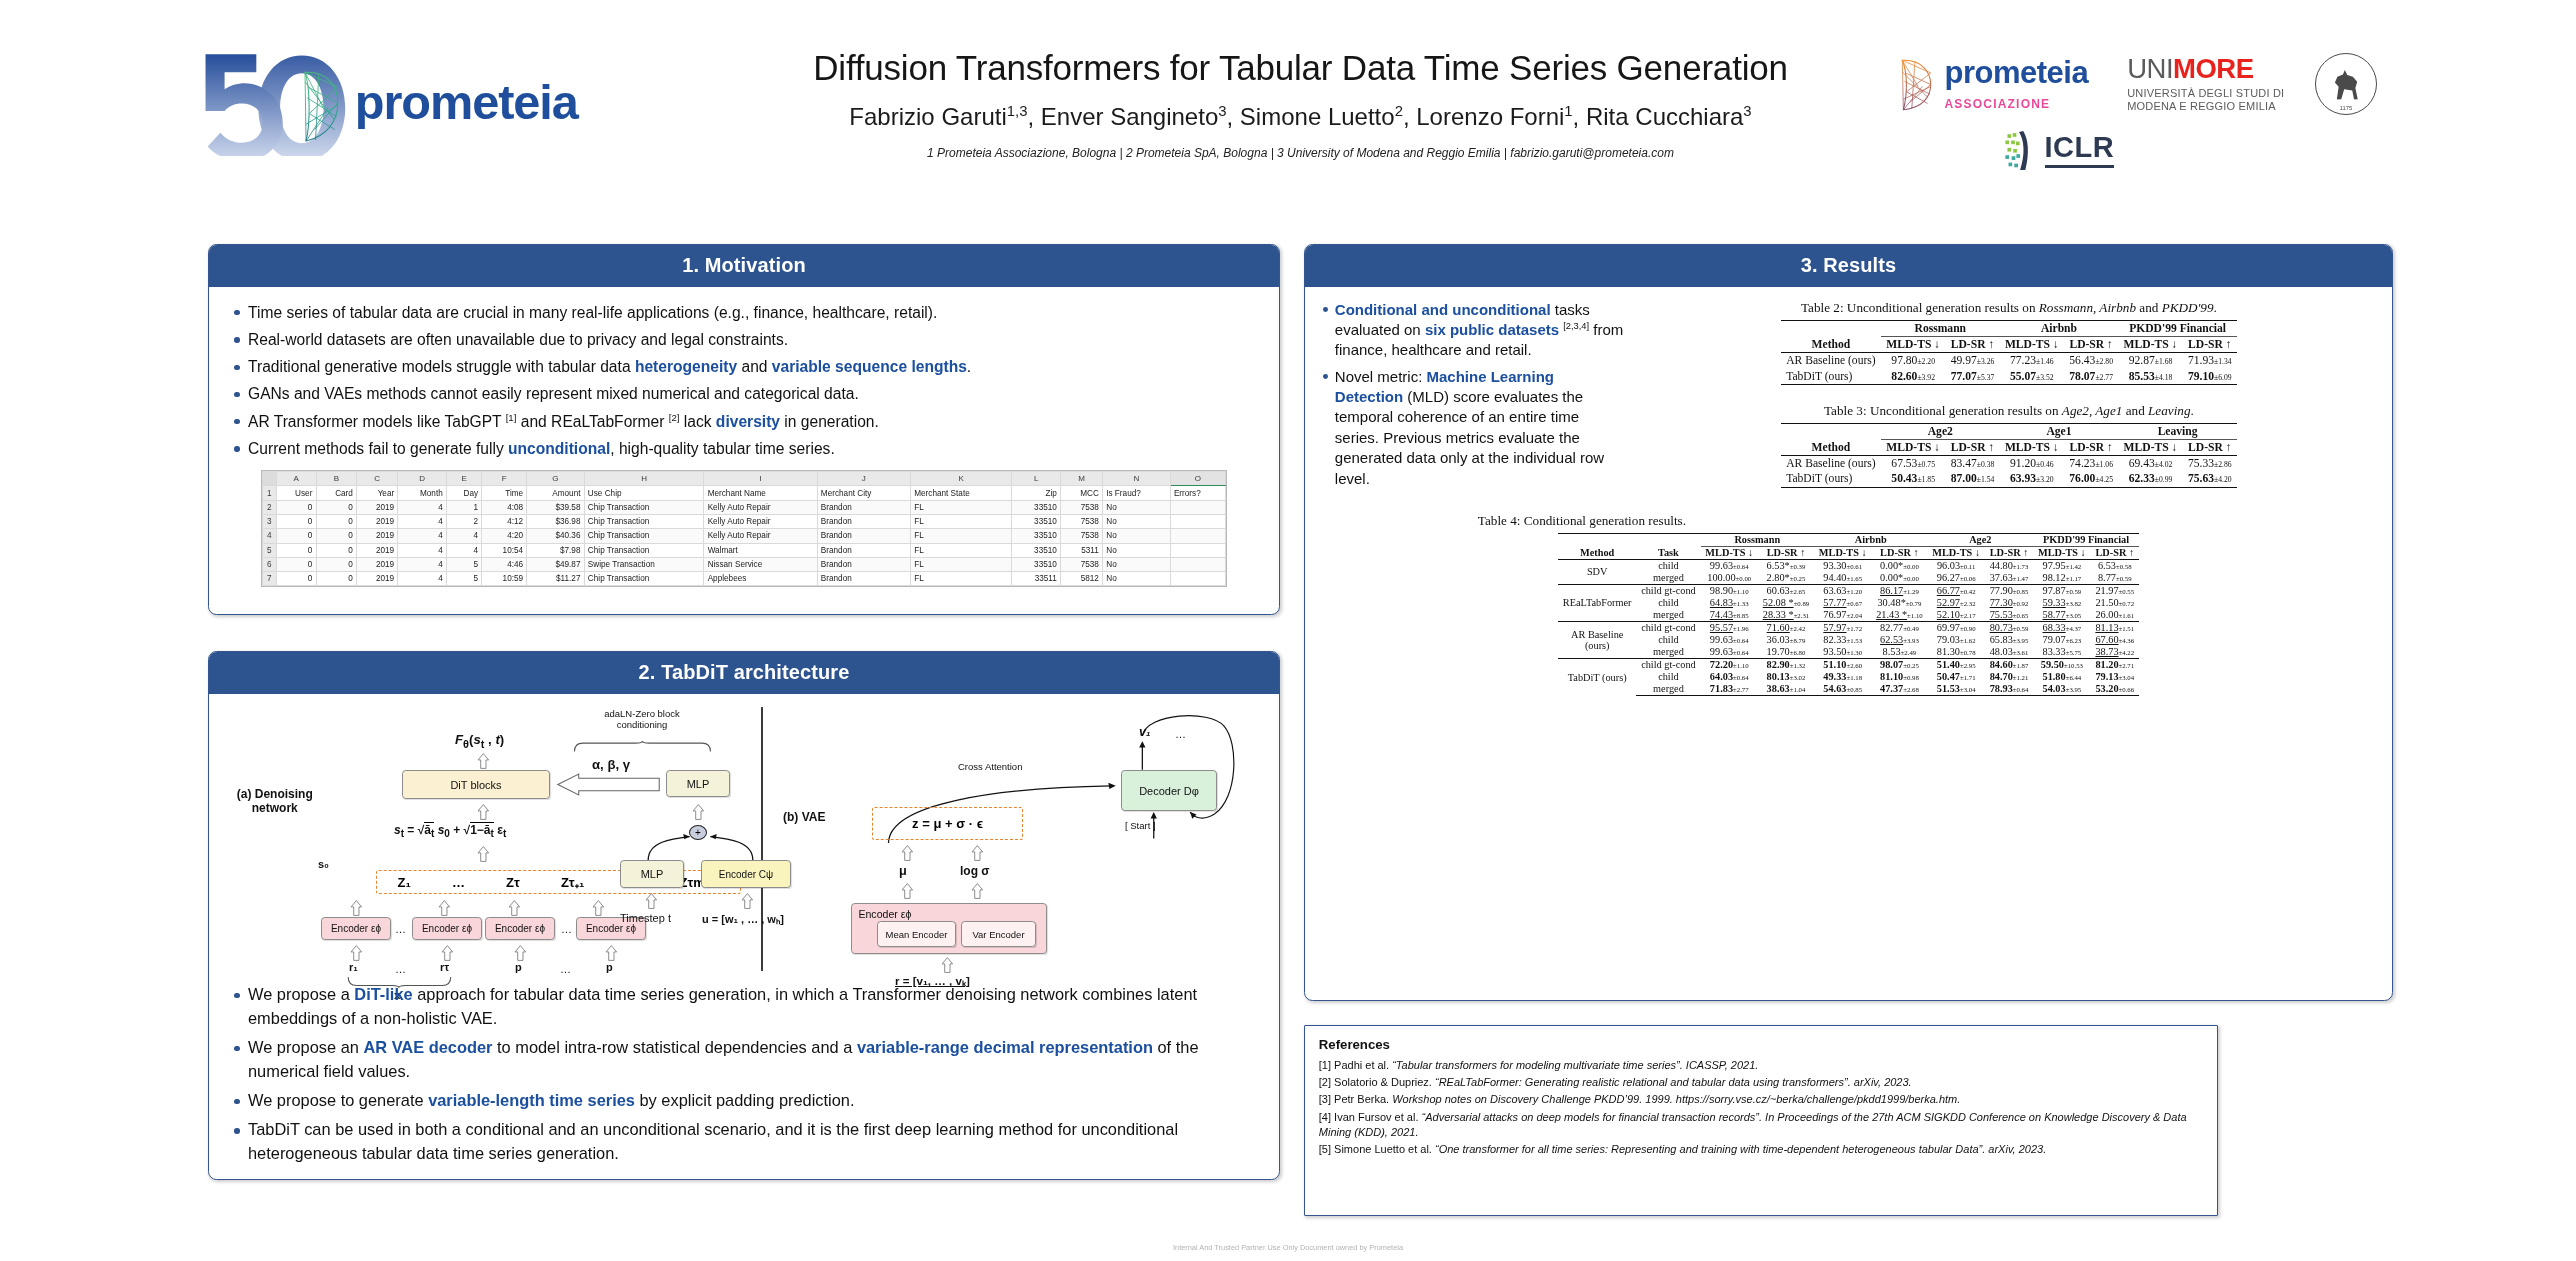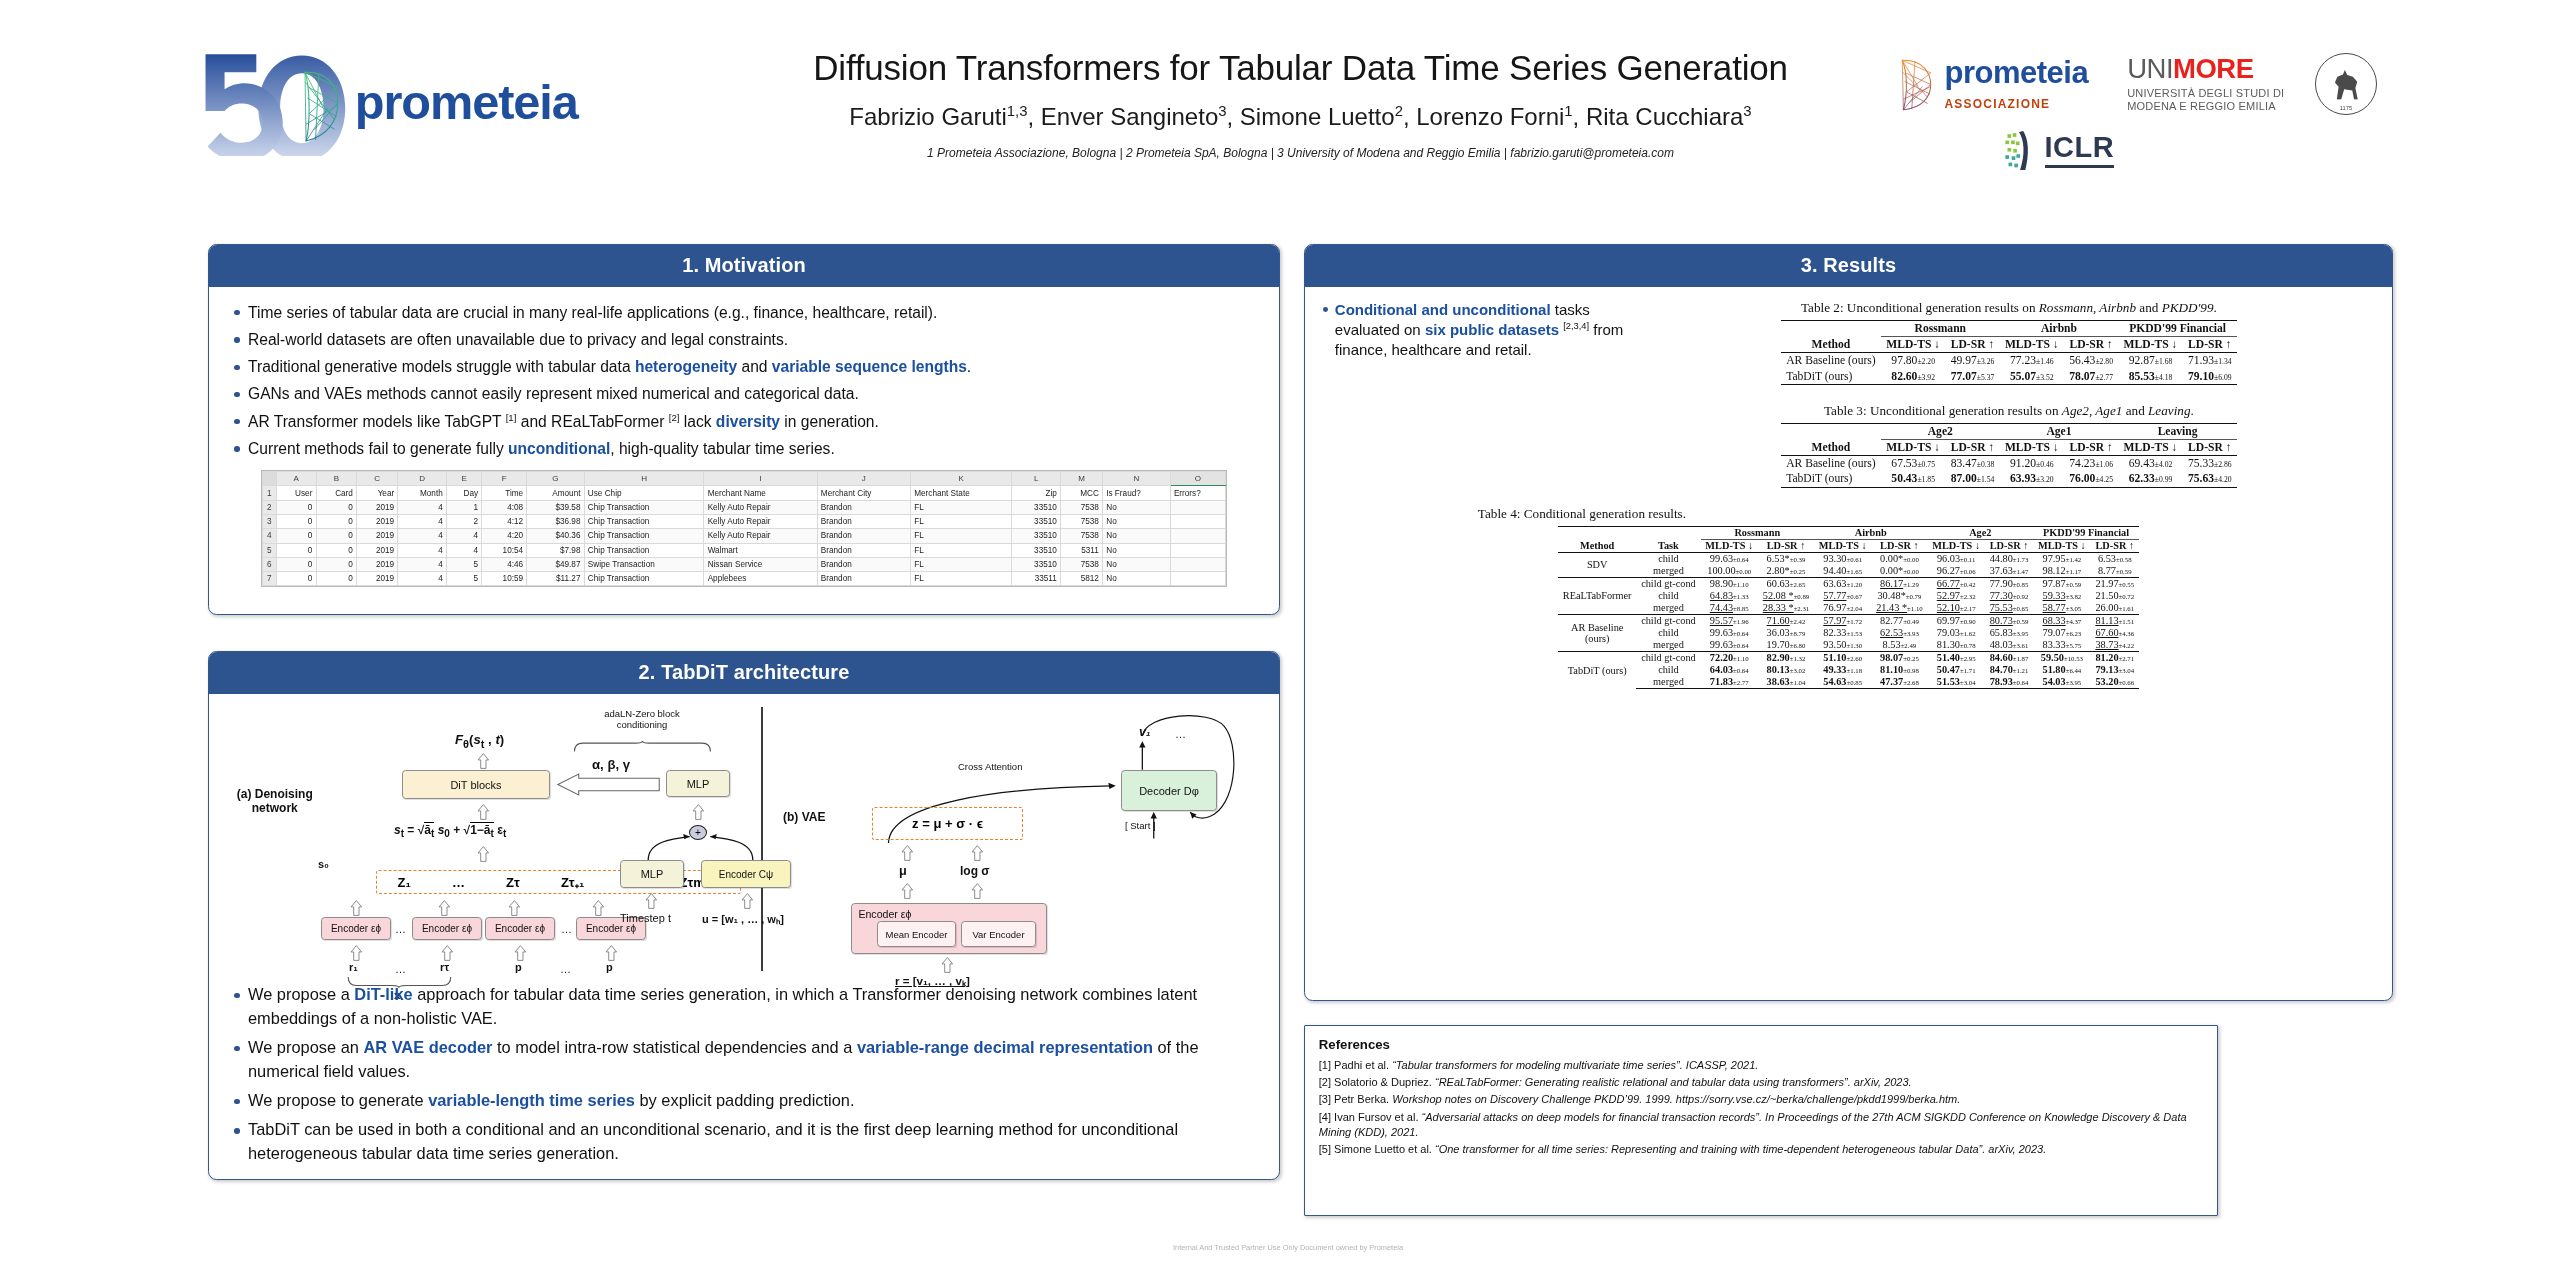--- a/index.html
+++ b/index.html
@@ -22,21 +22,21 @@
     font-family:"Liberation Sans", sans-serif; line-height:1.12;
   }
   .poster-authors { margin-top:16px; font-size:24px; color:#1b1b1b; line-height:1.15; }
   .poster-authors sup { font-size:0.62em; vertical-align:super; }
   .poster-affil { margin-top:15px; font-size:12px; color:#222;font-style:italic; }
 
   .right-logos { position:absolute; left:1896px; top:48px; width:657px; height:148px; }
   .rl-row1 { position:absolute; left:0; top:5.3px; display:flex; align-items:center; gap:18px; }
   .prom-mark { width:40px; height:55px; }
   .prom-word { font-size:31px; font-weight:700; color:#1F4E9C; letter-spacing:-0.5px; line-height:.95; }
-  .prom-sub { font-size:12px; font-weight:700; color:#c2410c; letter-spacing:1.2px; margin-top:9px; }
+  .prom-sub { font-size:12px; font-weight:700; color:#ec4899; letter-spacing:1.2px; margin-top:9px; }
   .unimore { line-height:1; }
   .unimore-top { font-size:27.5px; letter-spacing:-0.5px; }
   .unimore-top .uni { color:#5B5B5B; font-weight:400; }
   .unimore-top .more { color:#E8231E; font-weight:700; }
   .unimore-sub { font-size:11px; color:#5B5B5B; letter-spacing:0.2px; margin-top:4.2px; line-height:1.22; }
   .seal { width:62px; height:62px; border:1.3px solid #4a4a4a; border-radius:50%;
           position:relative; background:#fff; }
   .seal .horse { position:absolute; left:50%; top:50%; transform:translate(-50%,-50%);
                  width:31px; height:31px; background:#4a4a4a;
                  clip-path: polygon(20% 100%, 26% 58%, 14% 44%, 22% 26%, 40% 18%, 46% 4%, 54% 20%, 72% 26%, 86% 42%, 80% 62%, 88% 100%, 76% 100%, 70% 70%, 44% 66%, 34% 100%); }
@@ -612,20 +612,21 @@
     </div>
   </div>
 
   <div class="panel" id="panel-results">
     <div class="panel-head">3. Results</div>
     <div class="panel-body" style="padding:12.7px 13.8px;">
 
       <div style="display:flex; gap:13.8px; align-items:flex-start;">
         <ul class="bul" id="results-list" style="width:307px; flex:0 0 307px;">
             <li><b class="b">Conditional and unconditional</b> tasks evaluated on <b class="b">six public datasets</b> <sup class="refmark">[2,3,4]</sup> from finance, healthcare and retail.</li>
+            <li>Novel metric: <b class="b">Machine Learning Detection</b> (MLD) score evaluates the temporal coherence of an entire time series. Previous metrics evaluate the generated data only at the individual row level.</li>
           </ul>
 
         <div style="flex:1;">
 
           <div class="restab">
             <div class="tcap">
               <span>Table 2: Unconditional generation results on </span><i>Rossmann, Airbnb</i><span> and </span><i>PKDD'99</i><span>.</span>
             </div>
             <table class="pt" id="t2">
                 <tbody>

